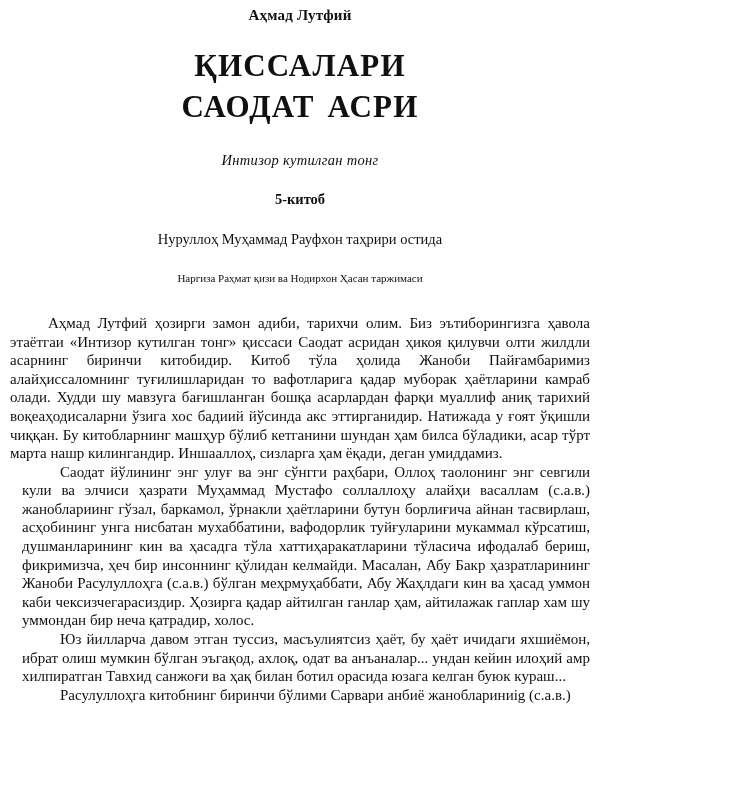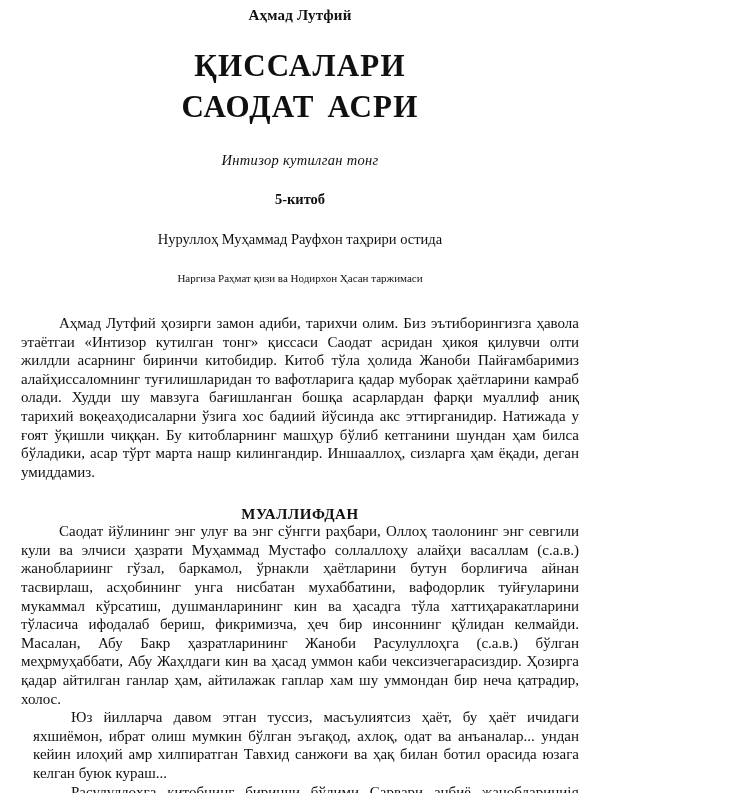--- a/index.html
+++ b/index.html
@@ -15,21 +15,21 @@
     font-family: "Liberation Serif", "DejaVu Serif", serif;
     color: #101010;
     -webkit-font-smoothing: antialiased;
   }
 
   .page {
     position: relative;
     width: 600px;
     height: 793px;
     box-sizing: border-box;
-    padding: 0 21px;
+    padding: 0 10px;
     overflow: hidden;
   }
 
   
   .front-matter {
     text-align: center;
   }
 
   .author-line {
     font-size: 15px;
@@ -141,21 +141,20 @@
     <div class="editor-line">Нуруллоҳ Муҳаммад Рауфхон таҳрири остида</div>
 
     <div class="translator-line">Наргиза Раҳмат қизи ва Нодирхон Ҳасан таржимаси</div>
 
   </div>
 
   <div class="body-block">
 
     <p class="para">Аҳмад Лутфий ҳозирги замон адиби, тарихчи олим. Биз эътиборингизга ҳавола этаётгаи «Интизор кутилган тонг» қиссаси Саодат асридан ҳикоя қилувчи олти жилдли асарнинг биринчи китобидир. Китоб тўла ҳолида Жаноби Пайғамбаримиз алайҳиссаломнинг туғилишларидан то вафотларига қадар муборак ҳаётларини камраб олади. Худди шу мавзуга бағишланган бошқа асарлардан фарқи муаллиф аниқ тарихий воқеаҳодисаларни ўзига хос бадиий йўсинда акс эттирганидир. Натижада у ғоят ўқишли чиққан. Бу китобларнинг машҳур бўлиб кетганини шундан ҳам билса бўладики, асар тўрт марта нашр килингандир. Иншааллоҳ, сизларга ҳам ёқади, деган умиддамиз.</p>
 
-    <h2 class="section-heading">МУАЛЛИФДАН</h2>
 
     <p class="para after-heading">Саодат йўлининг энг улуғ ва энг сўнгги раҳбари, Оллоҳ таолонинг энг севгили кули ва элчиси ҳазрати Муҳаммад Мустафо соллаллоҳу алайҳи васаллам (с.а.в.) жаноблариинг гўзал, баркамол, ўрнакли ҳаётларини бутун борлиғича айнан тасвирлаш, асҳобининг унга нисбатан мухаббатини, вафодорлик туйғуларини мукаммал кўрсатиш, душманларининг кин ва ҳасадга тўла хаттиҳаракатларини тўласича ифодалаб бериш, фикримизча, ҳеч бир инсоннинг қўлидан келмайди. Масалан, Абу Бакр ҳазратларининг Жаноби Расулуллоҳга (с.а.в.) бўлган меҳрмуҳаббати, Абу Жаҳлдаги кин ва ҳасад уммон каби чексизчегарасиздир. Ҳозирга қадар айтилган ганлар ҳам, айтилажак гаплар хам шу уммондан бир неча қатрадир, холос.</p>
 
     <p class="para">Юз йилларча давом этган туссиз, масъулиятсиз ҳаёт, бу ҳаёт ичидаги яхшиёмон, ибрат олиш мумкин бўлган эъгақод, ахлоқ, одат ва анъаналар... ундан кейин илоҳий амр хилпиратган Тавхид санжоғи ва ҳақ билан ботил орасида юзага келган буюк кураш...</p>
 
     <p class="para clipped-tail">Расулуллоҳга китобнинг биринчи бўлими Сарвари анбиё жаноблариниig (с.а.в.)</p>
 
   </div>
 
 </div>

